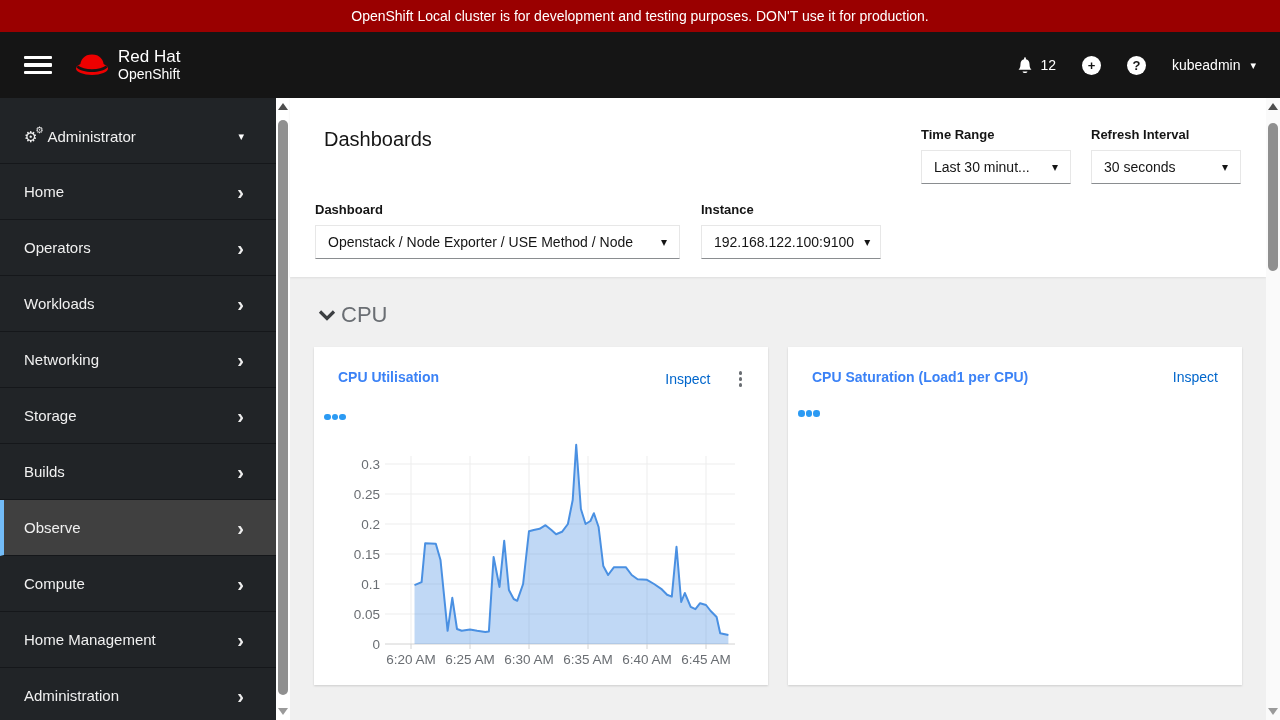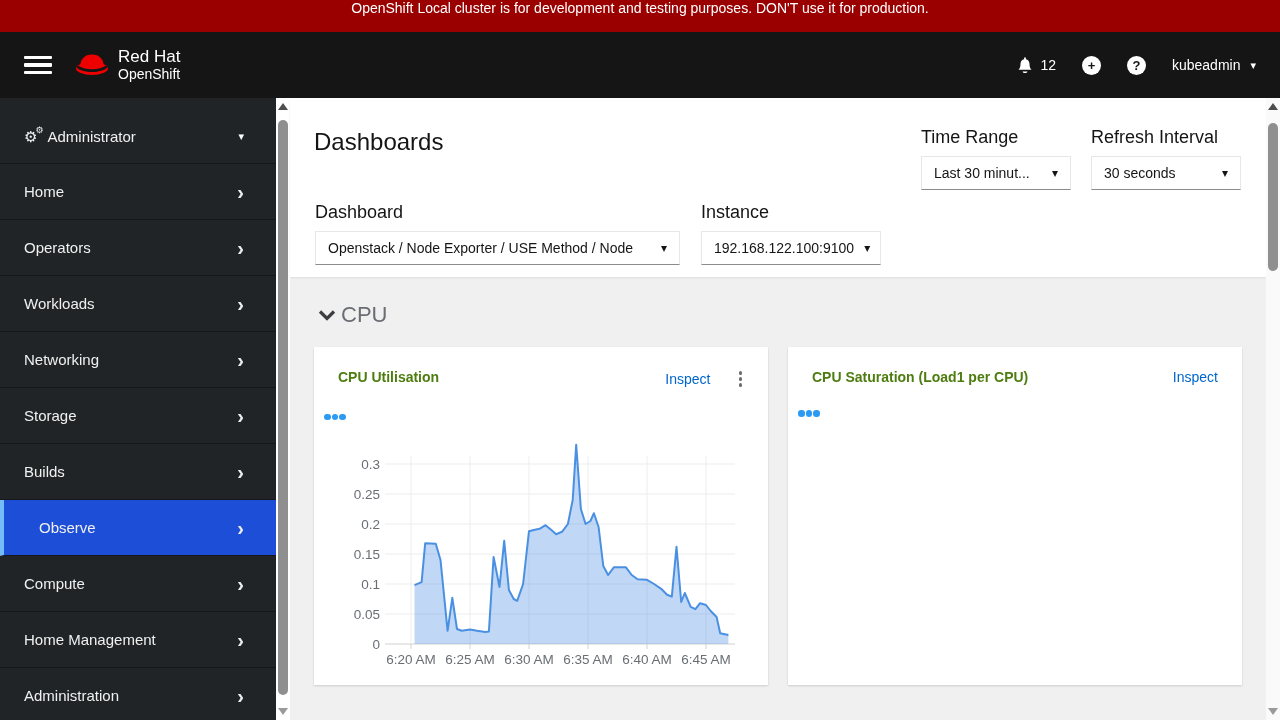--- a/index.html
+++ b/index.html
@@ -1,21 +1,21 @@
 <!DOCTYPE html>
 <html><head>
 <meta charset="utf-8">
 <style>
   * { margin:0; padding:0; box-sizing:border-box; }
   html,body { width:1280px; height:720px; overflow:hidden;
     font-family:"Liberation Sans", sans-serif; background:#f0f0f0; }
 
   
   .banner { height:32px; background:#9a0000; color:#fff; font-size:14px;
-    display:flex; justify-content:center; }
+    display:flex; align-items:center; justify-content:center; }
 
   
   .masthead { height:66px; background:#151515; display:flex; align-items:center;
     padding:0 24px; color:#fff; }
   .nav-toggle { width:28px; display:flex; flex-direction:column; gap:4px; cursor:pointer; }
   .nav-toggle div { height:3.5px; background:#fff; border-radius:1px; }
   .brand { display:flex; align-items:center; margin-left:22px; gap:8px; }
   .brand-text { line-height:1.1; }
   .brand-line1 { font-weight:normal; font-size:17px; }
   .brand-line2 { font-size:14px; font-weight:400; color:#fff; }
@@ -27,21 +27,21 @@
 
   
   .content-row { display:flex; height:622px; }
 
   
   .sidebar { width:276px; background:#212427; color:#f0f0f0; padding-top:10px; }
   .nav-item { height:56px; display:flex; align-items:center; justify-content:space-between;
     padding:0 32px 0 24px; font-size:15px; border-bottom:1px solid #15171a; cursor:pointer; }
   .nav-item:first-child { border-top:1px solid transparent; }
   .nav-chevron { color:#ededed; font-size:20px; font-weight:bold; line-height:1; }
-  .nav-item.selected { background:#1d4ed8; border-left:4px solid #73bcf7; padding-left:35px; }
+  .nav-item.selected { background:#404040; border-left:4px solid #73bcf7; padding-left:20px; }
   .persp { gap:10px; }
   .persp-left { display:flex; align-items:center; gap:10px; }
   .cogs { position:relative; font-size:15px; line-height:1; }
   .cogs .small-cog { position:absolute; font-size:9px; top:-3px; right:-6px; }
 
   
   .scrollcol { width:14px; position:relative; }
   .side-scroll { background:#ffffff; }
   .main-scroll { background:#fafafa; }
   .thumb { position:absolute; left:2px; width:10px; background:#8f8f8f; border-radius:5px; }
@@ -49,41 +49,41 @@
     border-left:5px solid transparent; border-right:5px solid transparent;
     border-bottom:7px solid #4d4d4d; }
   .arrow-down { position:absolute; left:2px; bottom:5px; width:0; height:0;
     border-left:5px solid transparent; border-right:5px solid transparent;
     border-top:7px solid #9a9a9a; }
 
   
   .main { width:976px; background:#f0f0f0; display:flex; flex-direction:column; }
   .page-header { position:relative; height:179px; background:#fff;
     box-shadow:0 1px 2px rgba(0,0,0,.08); }
-  .page-title { position:absolute; left:24px; top:30px; font-size:24px; font-weight:500; color:#151515; }
-  .field-label { font-size:18px; font-weight:normal; color:#151515; }
+  .page-title { position:absolute; left:34px; top:30px; font-size:20px; font-weight:500; color:#151515; }
+  .field-label { font-size:13px; font-weight:bold; color:#151515; }
   .select { background:#fff; border:1px solid #e7e7e7; border-bottom:1px solid #8a8d90;
     height:34px; display:flex; align-items:center; justify-content:space-between;
     padding:0 12px; font-size:14px; color:#151515; cursor:pointer; }
   .select .caret-d { color:#151515; font-size:12px; margin-left:10px; }
   .fg { position:absolute; }
   .fg .field-label { display:block; margin-bottom:8px; }
 
   
   .dash-body { flex:1; padding:0 24px; }
   .section-head { display:flex; align-items:center; gap:5px; margin:25px 0 0 4px; }
   .section-title { font-size:22px; color:#6a6e73; }
   .section-chevron { cursor:pointer; display:flex; align-items:center; }
 
   .cards-row { display:flex; gap:20px; margin-top:19px; }
   .card { flex:1 1 0; height:338px; background:#fff; box-shadow:0 1px 2px rgba(3,3,3,.15);
     position:relative; }
   .card-head { display:flex; align-items:flex-start; justify-content:space-between;
     padding:22px 24px 0 24px; }
-  .card-title { font-size:14px; font-weight:bold; color:#4d7c0f; }
+  .card-title { font-size:14px; font-weight:bold; color:#3b82f6; }
   .card-actions { display:flex; align-items:center; gap:26px; }
   .inspect-link { color:#0066cc; font-size:14px; text-decoration:none; cursor:pointer; }
   .kebab { display:flex; flex-direction:column; gap:2.5px; cursor:pointer; padding:2px; }
   .kebab span { width:3.5px; height:3.5px; border-radius:50%; background:#6a6e73; }
   .loader-dots { display:flex; gap:1px; margin:25px 0 0 10px; }
   .loader-dots span { width:6.5px; height:6.5px; border-radius:50%; background:#2b9af3; }
   .chart-wrap { position:absolute; left:10px; top:95px; }
 </style>
 </head>
 <body>

